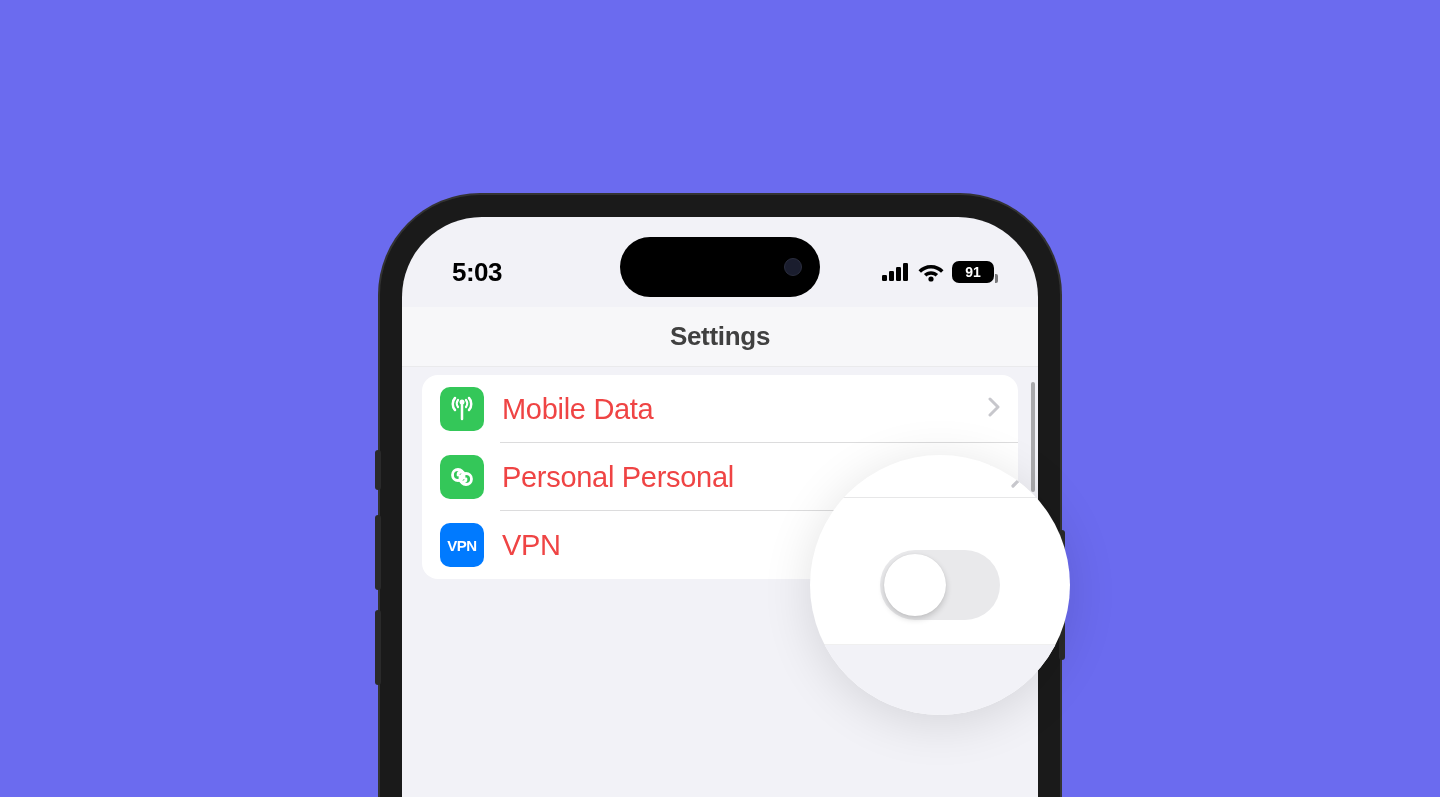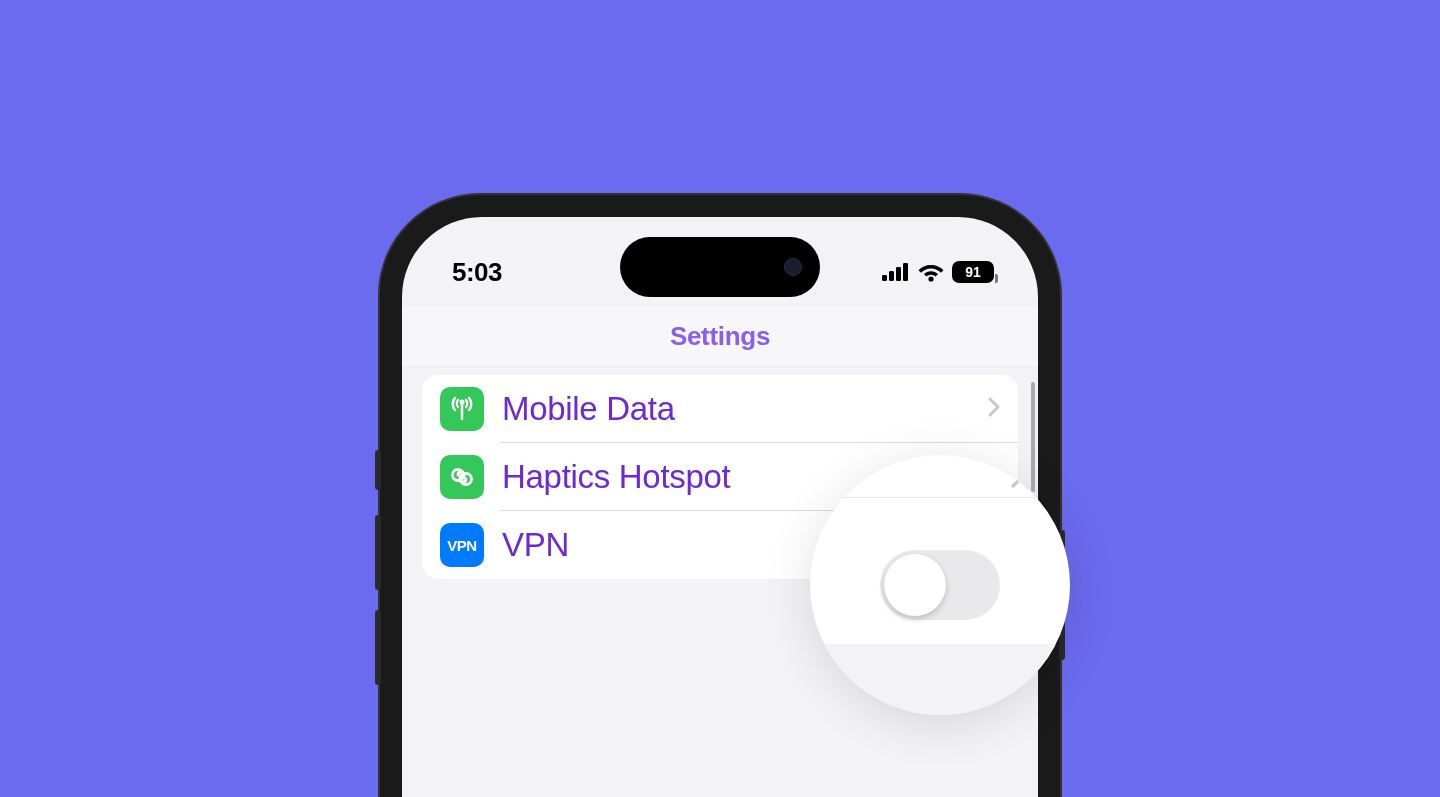--- a/index.html
+++ b/index.html
@@ -140,21 +140,21 @@
       height: 60px;
       display: flex;
       align-items: center;
       justify-content: center;
       background: #f7f7f9;
       border-bottom: 1px solid rgba(0,0,0,0.05);
     }
     .nav-title {
       font-size: 26px;
       font-weight: 600;
-      color: #8b5cf6;
+      color: #404040;
       letter-spacing: -0.3px;
     }
 
     .content {
       padding: 0 20px;
     }
 
     .group {
       background: #fff;
       border-radius: 16px;
@@ -200,22 +200,22 @@
     .icon-box svg { display:block; }
 
     .vpn-text {
       color: #fff;
       font-size: 15px;
       font-weight: 700;
       letter-spacing: -0.5px;
     }
 
     .row-label {
-      font-size: 33px;
-      color: #6d28d9;
+      font-size: 29px;
+      color: #ef4444;
       flex: 1;
       letter-spacing: -0.3px;
     }
 
     .chevron {
       color: #c7c7cc;
       flex-shrink: 0;
     }
 
     
@@ -392,21 +392,21 @@
 
           <div class="row">
             <div class="icon-box ic-green">
               <svg width="30" height="30" viewBox="0 0 30 30">
                 <path d="M11 13 C11 9 17 9 17 13 L17 16" stroke="#fff" stroke-width="2.8" fill="none" stroke-linecap="round"></path>
                 <path d="M19 17 C19 21 13 21 13 17 L13 14" stroke="#fff" stroke-width="2.8" fill="none" stroke-linecap="round"></path>
                 <circle cx="11" cy="13" r="5.5" stroke="#fff" stroke-width="2.8" fill="none"></circle>
                 <circle cx="19" cy="17" r="5.5" stroke="#fff" stroke-width="2.8" fill="none"></circle>
               </svg>
             </div>
-            <div class="row-label">Haptics Hotspot</div>
+            <div class="row-label">Personal Personal</div>
             <span class="chevron">
               <svg width="12" height="20" viewBox="0 0 12 20">
                   <path d="M2 2 L10 10 L2 18" stroke="currentColor" stroke-width="3" fill="none" stroke-linecap="round" stroke-linejoin="round"></path>
                 </svg>
             </span>
             <div class="row-sep"></div>
           </div>
 
           <div class="row">
             <div class="icon-box ic-blue">

